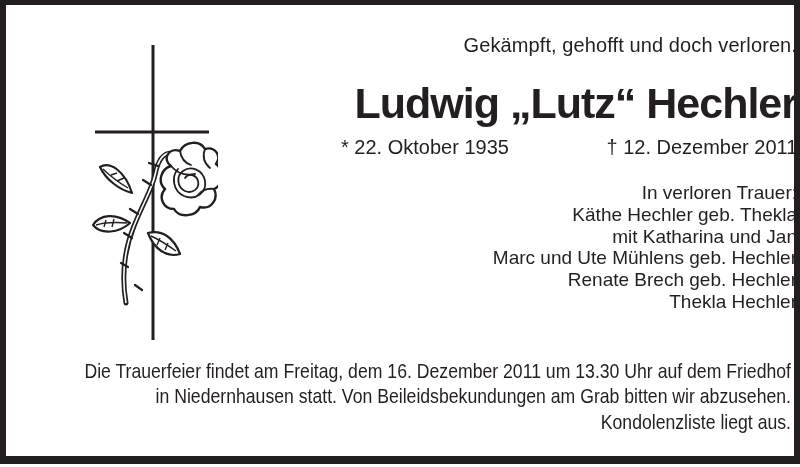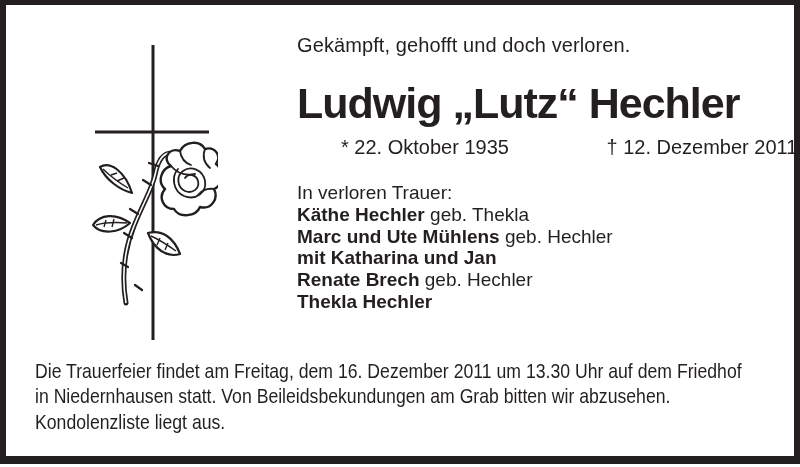--- a/index.html
+++ b/index.html
@@ -3,20 +3,21 @@
 <meta charset="utf-8">
 <style>
   html,body{margin:0;padding:0;background:#ffffff;}
   .page{
     position:relative;
     width:800px;height:467px;
     background:#ffffff;
     font-family:"Liberation Sans",sans-serif;
     color:#231f20;
     overflow:hidden;
+    text-align:right;
   }
   .frame{
     position:absolute;left:0;top:0;
     box-sizing:border-box;
     width:800px;height:464px;
     border:solid #231f20;
     border-width:5px 6px 8px 6px;
     background:#ffffff;
   }
   .illustration{
@@ -40,21 +41,21 @@
     margin-top:9px;
     font-size:20px;line-height:24px;
     white-space:nowrap;
   }
   .dates .birth{margin-left:44px;}
   .dates .death{margin-left:92px;}
   .mourners{
     margin-top:23px;
     font-size:19px;line-height:21.8px;
   }
-  .mourner-row b{font-weight:700;}
+  .mourner-row b{font-weight:400;}
   .funeral{
     position:absolute;left:29px;top:353px;
     width:900px;
     font-size:21px;line-height:25.4px;
     transform:scaleX(0.84);
     transform-origin:0 0;
     white-space:nowrap;
   }
 </style>
 </head>
@@ -100,22 +101,22 @@
     <div class="content">
       <div class="motto">Gekämpft, gehofft und doch verloren.</div>
       <h1 class="deceased-name">Ludwig „Lutz“ Hechler</h1>
       <div class="dates">
         <span class="birth">* 22. Oktober 1935</span>
         <span class="death">† 12. Dezember 2011</span>
       </div>
       <div class="mourners">
         <div class="mourner-intro">In verloren Trauer:</div>
         <div class="mourner-row"><b>Käthe Hechler</b><span> geb. Thekla</span></div>
+        <div class="mourner-row"><b>mit Katharina und Jan</b><span></span></div>
         <div class="mourner-row"><b>Marc und Ute Mühlens</b><span> geb. Hechler</span></div>
-        <div class="mourner-row"><b>mit Katharina und Jan</b><span></span></div>
         <div class="mourner-row"><b>Renate Brech</b><span> geb. Hechler</span></div>
         <div class="mourner-row"><b>Thekla Hechler</b><span></span></div>
       </div>
     </div>
 
     <div class="funeral">
       <div>Die Trauerfeier findet am Freitag, dem 16. Dezember 2011 um 13.30 Uhr auf dem Friedhof</div>
       <div>in Niedernhausen statt. Von Beileidsbekundungen am Grab bitten wir abzusehen.</div>
       <div>Kondolenzliste liegt aus.</div>
     </div>

